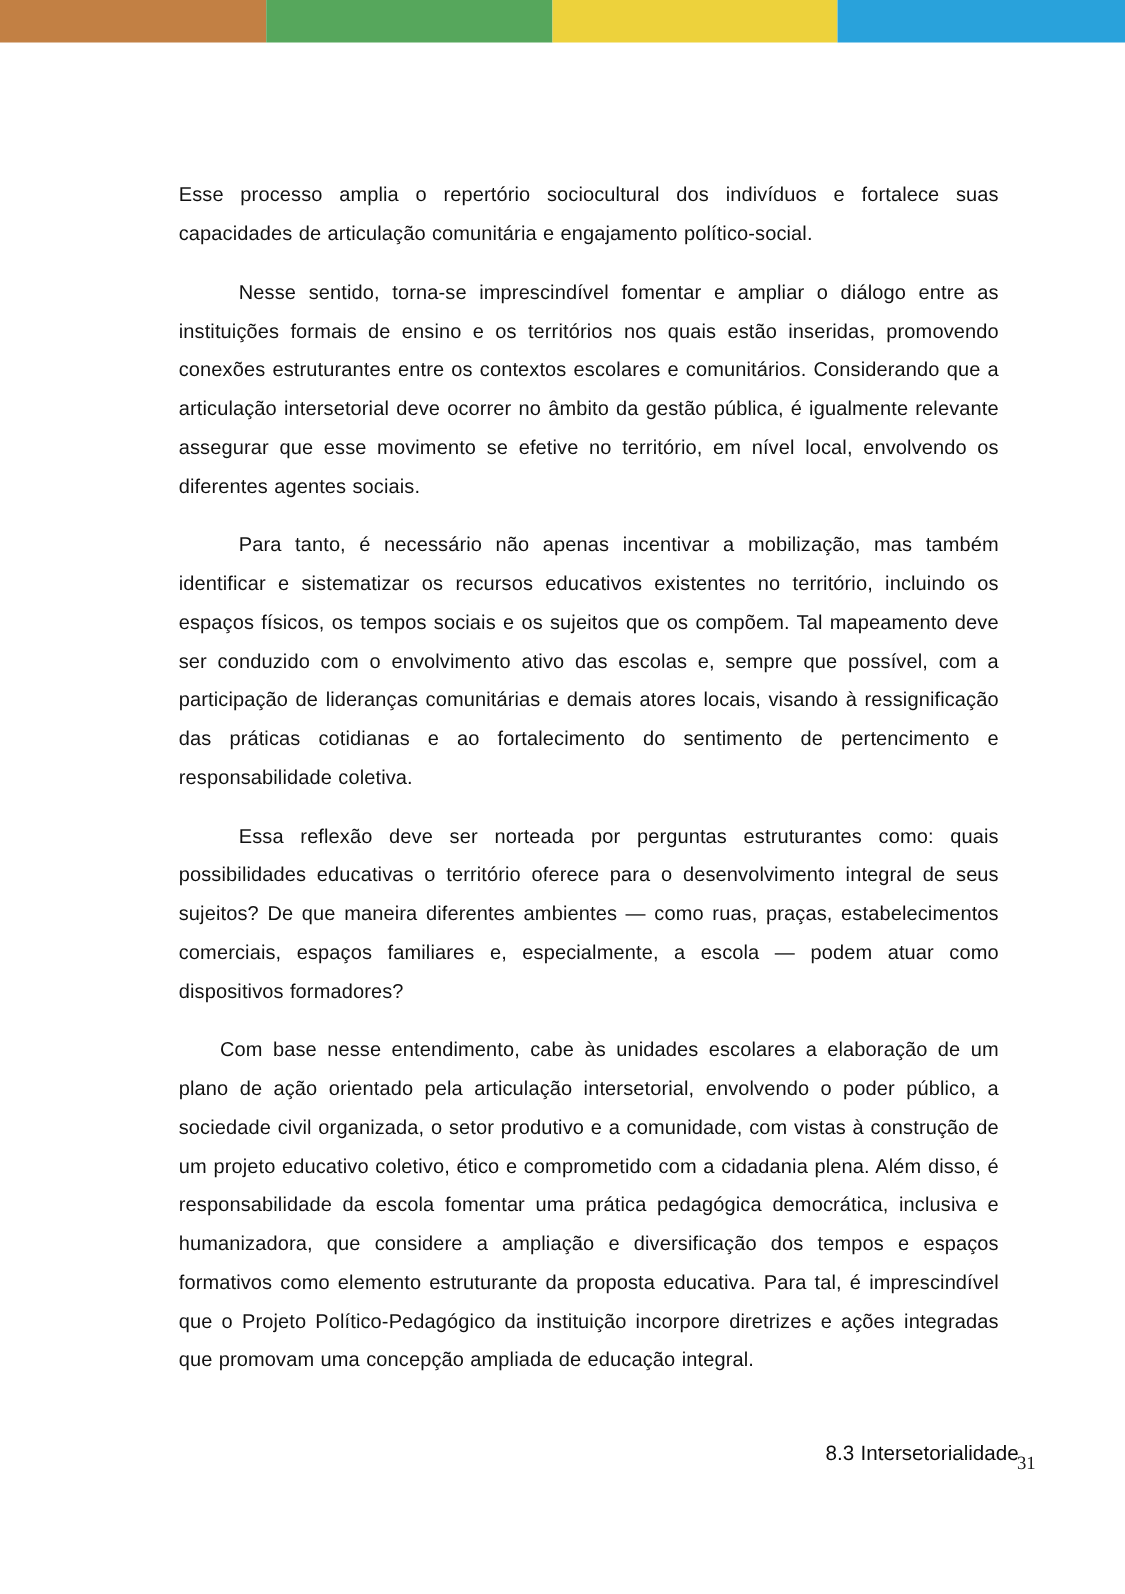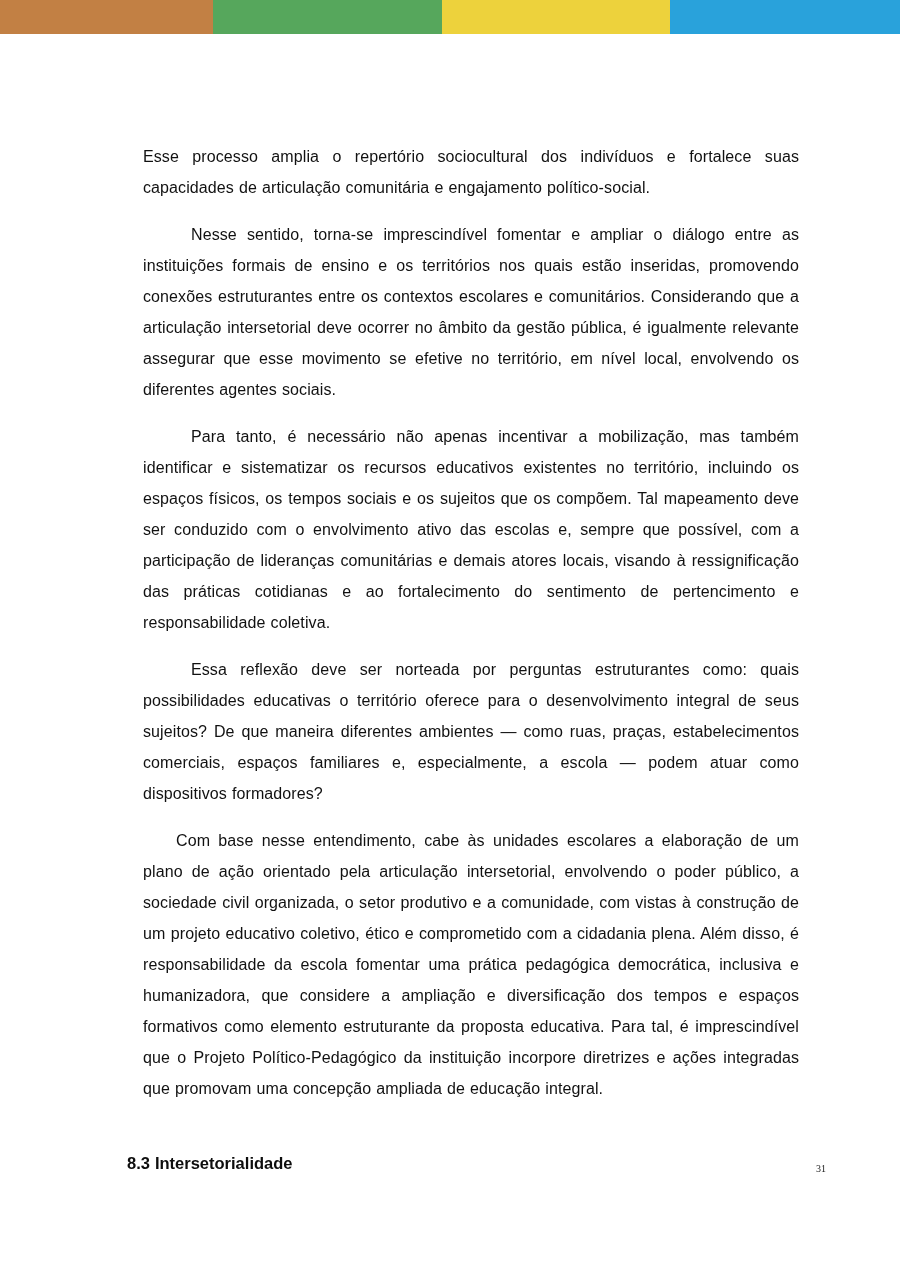--- a/index.html
+++ b/index.html
@@ -44,34 +44,35 @@
     letter-spacing: 0.1px;
     word-spacing: 0.5px;
   }
   .p-indent    { text-indent: 48px; }
   .p-indent-sm { text-indent: 33px; }
   .p-noindent  { text-indent: 0; }
 
   .section-heading {
     margin-top: 47px;
     font-size: 16.5px;
-    font-weight: bold;
+    font-weight: normal;
     line-height: 24px;
     color: #0d0d0d;
+    text-align: right;
   }
   .section-heading .sec-num { margin-right: 5px; }
 
   .page-number {
     position: absolute;
     left: 806px;
     top: 1163px;
     width: 30px;
     text-align: center;
     font-family: "Liberation Serif", serif;
-    font-size: 10px;
+    font-size: 15px;
     color: #1a1a1a;
   }
 </style>
 </head>
 <body>
 
 <div class="top-bar">
   <div class="seg seg-1" style="background: rgb(194, 128, 68);"></div>
   <div class="seg seg-2" style="background: rgb(86, 167, 92);"></div>
   <div class="seg seg-3" style="background: rgb(237, 210, 60);"></div>

